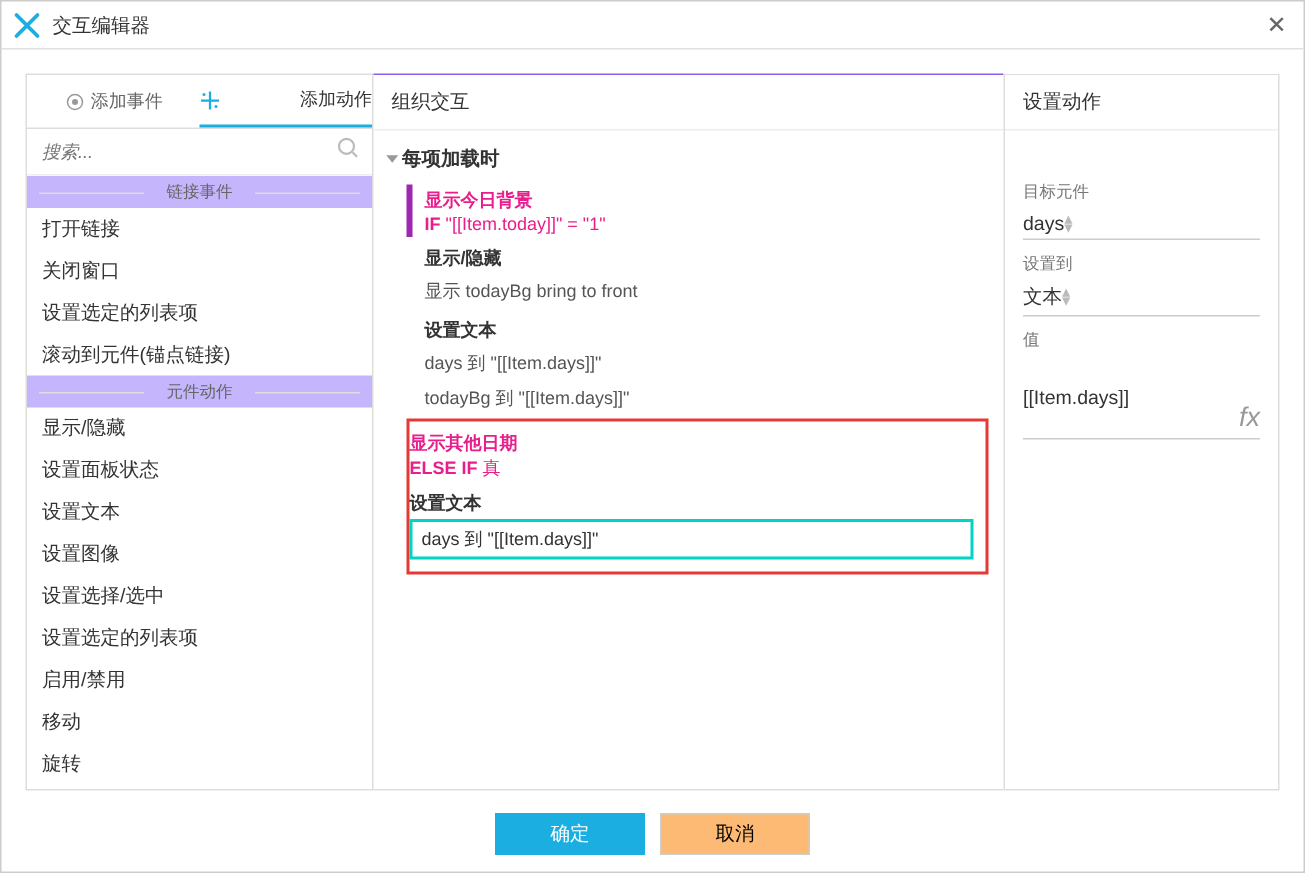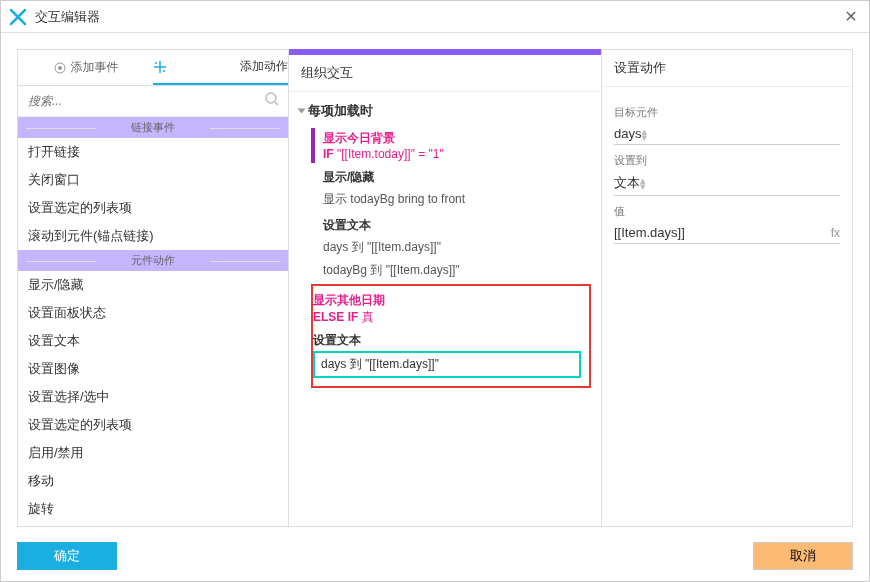--- a/index.html
+++ b/index.html
@@ -5,69 +5,69 @@
     * { margin: 0; padding: 0; box-sizing: border-box; font-family: "Microsoft YaHei", Arial, sans-serif; }
     body { width: 870px; height: 582px; background: #fff; border: 1px solid #ccc; display: flex; flex-direction: column; }
     
     .titlebar { height: 32px; display: flex; align-items: center; padding: 0 8px; border-bottom: 1px solid #e0e0e0; }
     .titlebar .logo { width: 18px; height: 18px; margin-right: 8px; display: flex; align-items: center; justify-content: center; }
     .titlebar .title { font-size: 13px; color: #333; flex: 1; }
     .titlebar .close { width: 20px; height: 20px; display: flex; align-items: center; justify-content: center; cursor: pointer; color: #666; font-size: 16px; }
     
     .main { flex: 1; display: flex; padding: 16px 16px 8px 16px; gap: 0; min-height: 0; }
     
-    .left-panel { width: 272px; border: 1px solid #ddd; display: flex; flex-direction: column; }
+    .left-panel { width: 232px; border: 1px solid #ddd; display: flex; flex-direction: column; }
     .tabs { display: flex; height: 36px; border-bottom: 1px solid #ddd; }
     .tab { flex: 1; display: flex; align-items: center; justify-content: center; font-size: 12px; color: #666; cursor: pointer; gap: 4px; }
     .tab.active { border-bottom: 2px solid #1baee1; color: #333; justify-content: space-between; }
     .tab-icon { width: 14px; height: 14px; display: inline-flex; }
     
     .search { position: relative; border-bottom: 1px solid #eee; }
     .search input { width: 100%; border: none; padding: 8px 30px 8px 10px; font-size: 12px; color: #999; outline: none; font-style: italic; }
     .search .search-icon { position: absolute; right: 8px; top: 50%; transform: translateY(-50%); color: #bbb; }
     
     .section-header { text-align: center; background: #c4b5fd; padding: 3px 0; font-size: 11px; color: #666; position: relative; }
     .section-header::before, .section-header::after { content: ""; position: absolute; top: 50%; width: 70px; height: 1px; background: #ddd; }
     .section-header::before { left: 8px; }
     .section-header::after { right: 8px; }
     
     .list { overflow-y: auto; flex: 1; }
     .list-item { padding: 5px 10px; font-size: 13px; color: #333; cursor: pointer; }
     
-    .center-panel { flex: 1; border-top: 6px solid #8b5cf6; border-bottom: 1px solid #ddd; display: flex; flex-direction: column; min-width: 0; }
+    .center-panel { flex: 1; border-top: 1px solid #8b5cf6; border-bottom: 1px solid #ddd; display: flex; flex-direction: column; min-width: 0; }
     .center-header { padding: 9px 12px; font-size: 13px; color: #333; border-bottom: 1px solid #eee; }
     .center-content { flex: 1; padding: 6px 10px; font-size: 12px; color: #333; overflow-y: auto; }
     
     .event-row { display: flex; align-items: center; gap: 4px; padding: 4px 0; }
     .triangle { width: 0; height: 0; border-left: 5px solid #999; border-top: 4px solid transparent; border-bottom: 4px solid transparent; transform: rotate(90deg); }
     .event-label { font-weight: bold; font-size: 13px; }
     
     .case-block { margin: 4px 0 8px 12px; }
     .case-bar { border-left: 4px solid #9c27b0; padding: 2px 0 2px 8px; margin-bottom: 4px; }
     .case-title { color: #e91e8c; font-size: 12px; font-weight: bold; }
     .case-cond { color: #e91e8c; font-size: 12px; }
     .case-cond .kw { font-weight: bold; }
     
     .action-title { font-weight: bold; font-size: 12px; margin: 6px 0 2px 12px; }
     .action-line { font-size: 12px; color: #555; padding: 3px 0 3px 12px; }
     .highlight-box { border: 2px solid #e53935; padding: 4px 8px 8px 0; margin: 2px 0; }
     .highlight-box .case-title { margin-top: 2px; }
     .highlight-box .action-title { margin-left: 0; }
     .selected-action { border: 2px solid #00d4c4; padding: 3px 6px; margin: 2px 0 0 0; }
     
-    .right-panel { width: 252px; border: 1px solid #ddd; display: flex; flex-direction: column; }
+    .right-panel { width: 184px; border: 1px solid #ddd; display: flex; flex-direction: column; gap: 15px; }
     .right-header { padding: 9px 12px; font-size: 13px; color: #333; border-bottom: 1px solid #eee; }
     .right-body { padding: 10px 12px; }
     .field-label { font-size: 11px; color: #777; margin-bottom: 3px; margin-top: 8px; }
     .field-select { border-bottom: 1px solid #ccc; padding: 3px 0; display: flex; justify-content: flex-start; align-items: center; font-size: 13px; color: #333; cursor: pointer; }
     .field-select .chev { color: #bbb; font-size: 11px; display: flex; flex-direction: column; line-height: 6px; }
     .field-value { border-bottom: 1px solid #ccc; padding: 3px 0; display: flex; justify-content: space-between; align-items: center; font-size: 13px; color: #333; }
-    .fx { color: #999; font-size: 12px; cursor: pointer; }
+    .fx { color: #999; font-style: italic; font-size: 18px; cursor: pointer; margin-top: 28px; }
     
-    .footer { height: 46px; display: flex; align-items: center; justify-content: space-between; padding: 0 16px 4px 16px; gap: 10px; }
+    .footer { height: 46px; display: flex; align-items: center; justify-content: center; padding: 0 16px 4px 16px; gap: 10px; }
     .btn { width: 100px; height: 28px; font-size: 13px; border: 1px solid #ccc; background: #fdba74; cursor: pointer; display: flex; align-items: center; justify-content: center; }
     .btn.primary { background: #1baee1; color: #fff; border-color: #1baee1; }
   </style>
 </head>
 <body>
 
 <div class="titlebar">
   <span class="logo">
     <svg width="18" height="18" viewBox="0 0 18 18">
         <path d="M2 2 L9 9 L2 16 M16 2 L9 9 L16 16" stroke="#1baee1" stroke-width="2.5" fill="none" stroke-linecap="round"></path>

